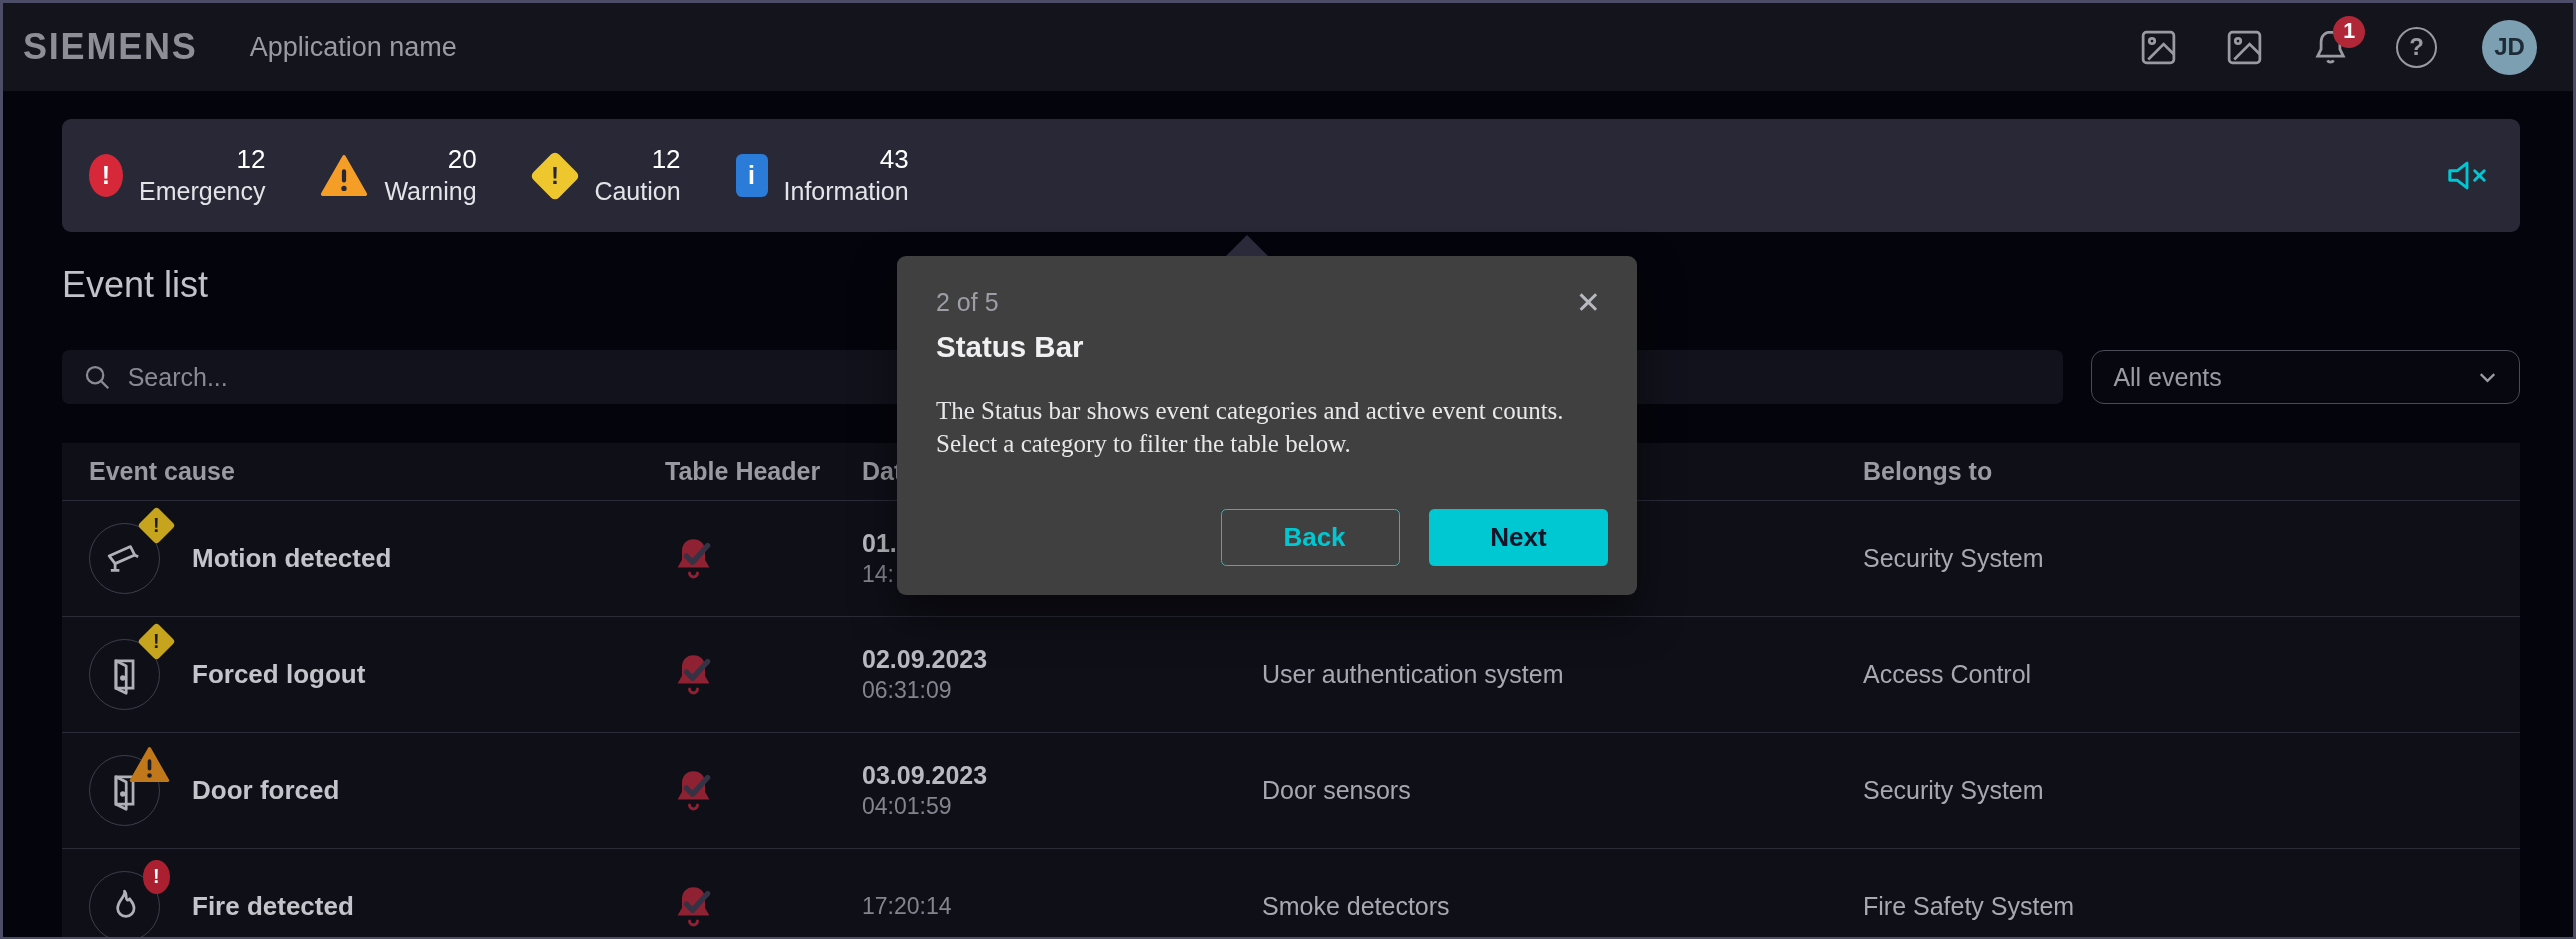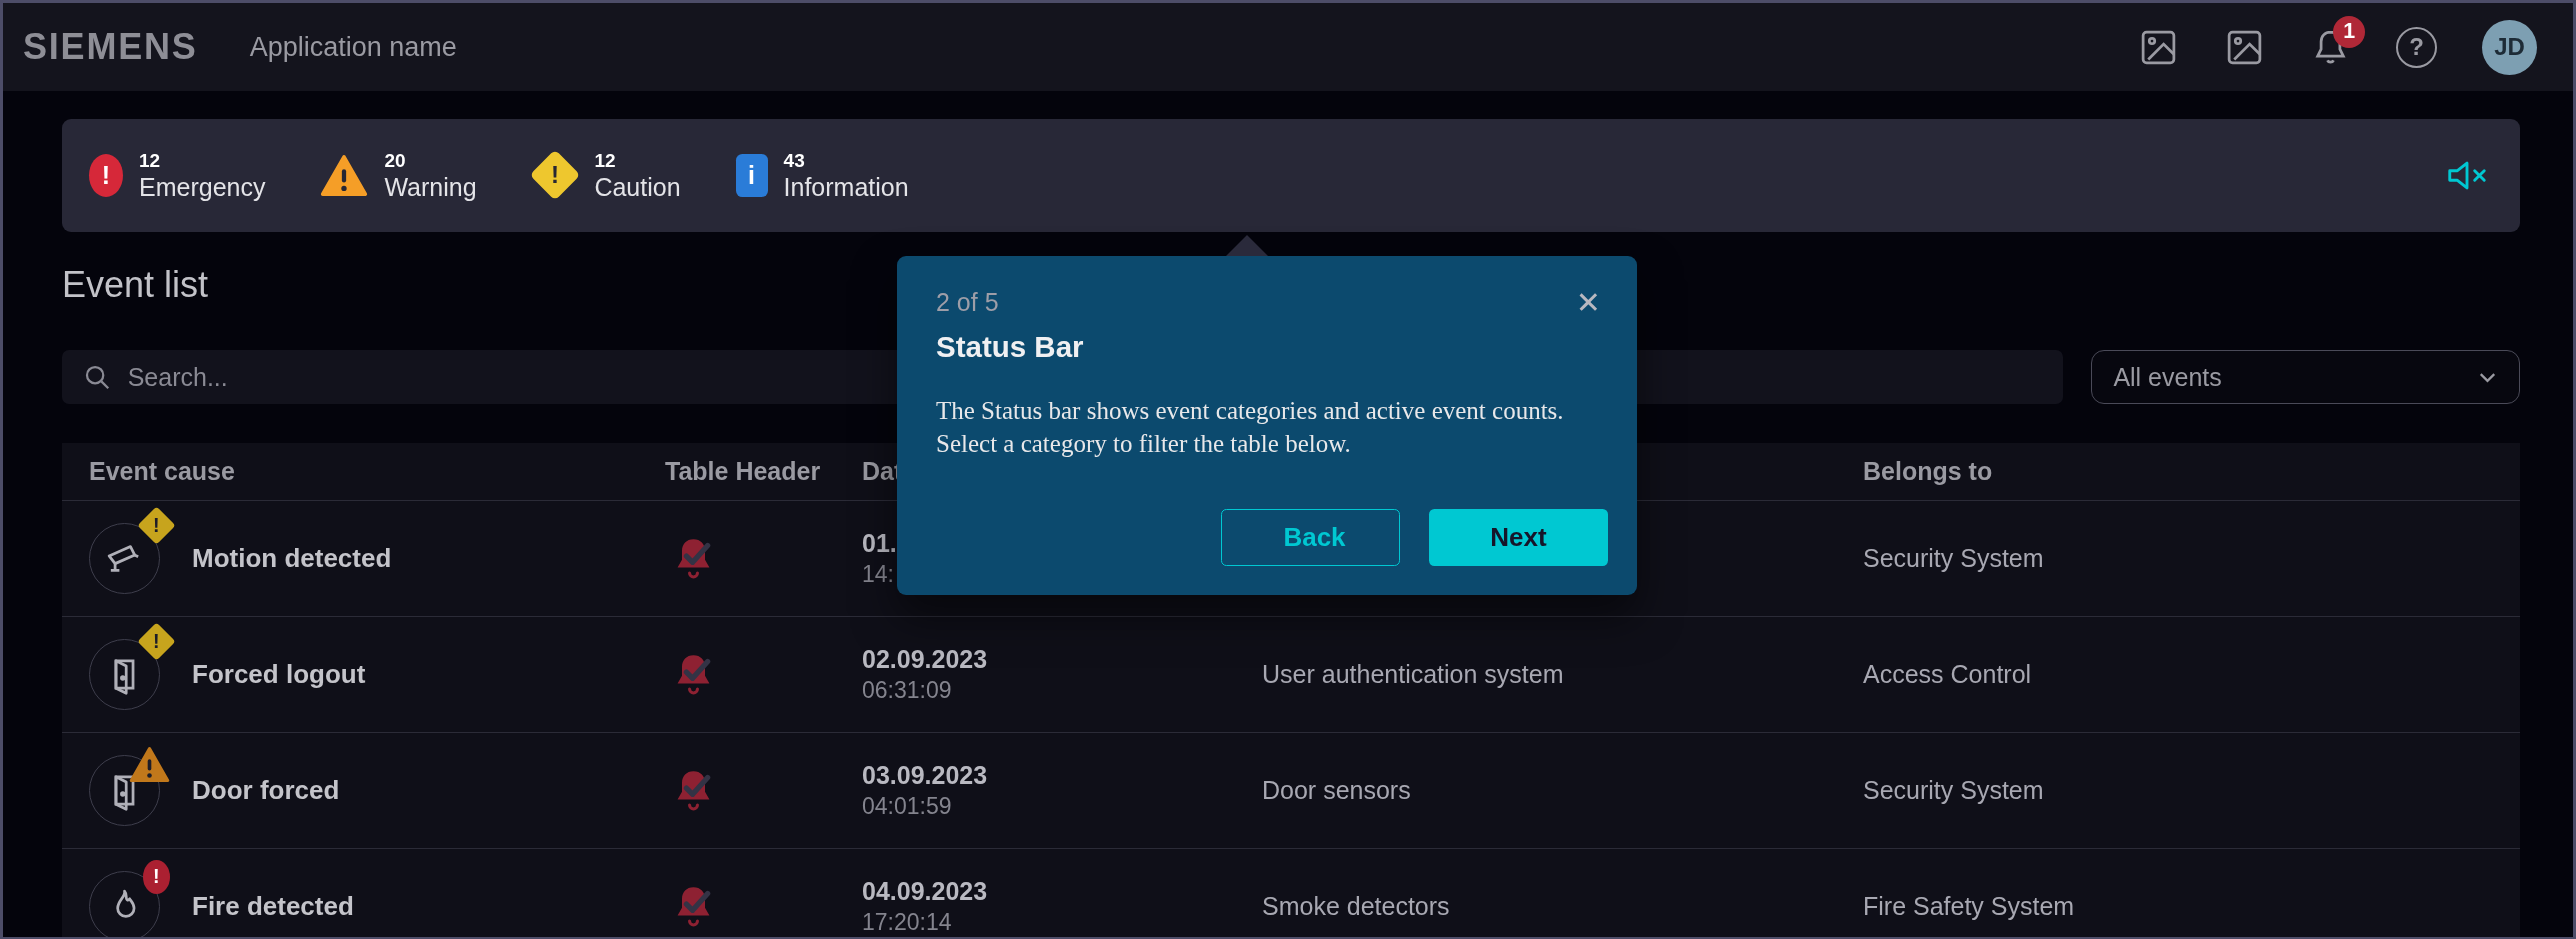--- a/index.html
+++ b/index.html
@@ -22,21 +22,21 @@
            font-size:24px; font-weight:bold; display:flex; align-items:center; justify-content:center; }
   .help-circle{ width:41px; height:41px; border:2.7px solid #9a9aa2; border-radius:50%;
                 display:flex; align-items:center; justify-content:center; font-size:24px; font-weight:bold; color:#9a9aa2; }
 
   
   .statusbar{ position:absolute; left:59px; top:116px; width:2458px; height:113px;
               background:#282837; border-radius:9px; display:flex; align-items:center; }
   .status-items{ display:flex; align-items:center; gap:55px; padding-left:27px; }
   .status-item{ display:flex; align-items:center; gap:16px; cursor:pointer; }
   .s-texts{ display:flex; flex-direction:column; line-height:1.22; }
-  .s-count{ font-size:19px; font-weight:bold; color:#ffffff; }
+  .s-count{ font-size:26px; font-weight:normal; color:#ffffff;text-align:right; }
   .s-label{ font-size:25px; color:#e4e4e8; }
   .sev-emergency{ width:34px; height:43px; border-radius:50%; background:#d62839; color:#fff;
                   display:flex; align-items:center; justify-content:center; font-size:25px; font-weight:bold; }
   .sev-warning{ width:48px; height:43px; position:relative; }
   .sev-caution{ width:36px; height:36px; background:#eec72e; transform:rotate(45deg); border-radius:5.4px;
                 display:flex; align-items:center; justify-content:center; margin:0 5.4px; }
   .sev-caution span{ transform:rotate(-45deg); color:#272733; font-size:24px; font-weight:bold; }
   .sev-info{ width:32px; height:43px; background:#2a7cd8; border-radius:6.3px; color:#fff;
              display:flex; align-items:center; justify-content:center; font-size:25px; font-weight:bold; font-style:normal; }
   .mute{ position:absolute; right:30px; top:0; height:113px; display:flex; align-items:center; cursor:pointer; }
@@ -69,21 +69,21 @@
   .b-caution span{ transform:rotate(-45deg); color:#1d1d28; font-size:19.7px; font-weight:bold; }
   .b-emergency{ width:27px; height:34px; border-radius:50%; background:#ab2031; color:#fff;
                 display:flex; align-items:center; justify-content:center; font-size:19.7px; font-weight:bold; }
   .cause-label{ font-size:26px; font-weight:bold; color:#c4c4ca; }
   .bell-cell svg{ width:43px; height:46px; margin-left:7.1px; }
   .date-line{ font-size:25px; font-weight:bold; color:#b9b9c1; line-height:1.3; }
   .time-line{ font-size:23px; color:#84848e; line-height:1.3; }
   .cell-text{ font-size:25px; color:#a8a8b2; }
 
   
-  .popup{ position:absolute; left:894px; top:253px; width:740px; height:339px; background:#0c4a6e;
+  .popup{ position:absolute; left:894px; top:253px; width:740px; height:339px; background:#404040;
           border-radius:9px; box-shadow:0 21.4px 43px rgba(0,0,0,.5); z-index:10; padding:32px 39px; }
   .popup-arrow{ position:absolute; left:329px; top:-21.4px; width:0; height:0;
                 border-left:21.4px solid transparent; border-right:21.4px solid transparent;
                 border-bottom:21.4px solid #2a2a3b; }
   .popup-step{ font-size:25px; color:#9e9ea8; }
   .popup-close{ position:absolute; right:36px; top:29px; font-size:30px; color:#b8b8c0; cursor:pointer; }
   .popup-title{ margin-top:12.5px; font-size:29.5px; font-weight:bold; color:#f0f0f2; }
   .popup-body{ margin-top:30px; width:661px; font-size:25px; line-height:1.35; color:#e8e8ea;font-family:Liberation Serif, serif; }
   .popup-buttons{ position:absolute; right:29px; bottom:29px; display:flex; gap:29px; }
   .btn{ min-width:179px; height:57px; border-radius:5.4px; font-size:26px; font-weight:bold;
@@ -312,21 +312,20 @@
         <span class="cause-label">Fire detected</span>
       </div>
       <div class="bell-cell">
         <svg viewBox="0 0 48 52">
           <path d="M24 6c-8 0-13 5.5-13 13v10l-5 9h36l-5-9V19c0-7.5-5-13-13-13z" fill="#8e2132"></path>
           <path d="M19.5 44a4.5 4.5 0 0 0 9 0" fill="none" stroke="#8e2132" stroke-width="3.4" stroke-linecap="round"></path>
           <path d="M16 25 l7 7 L40 13" fill="none" stroke="#333345" stroke-width="6" stroke-linecap="round" stroke-linejoin="round"></path>
         </svg>
       </div>
       <div>
-        <div class="date-line">04.09.2023</div>
         <div class="time-line">17:20:14</div>
       </div>
       <div class="cell-text">Smoke detectors</div>
       <div class="cell-text">Fire Safety System</div>
     </div>
 
   </div>
 
   <div class="popup">
     <div class="popup-arrow"></div>

